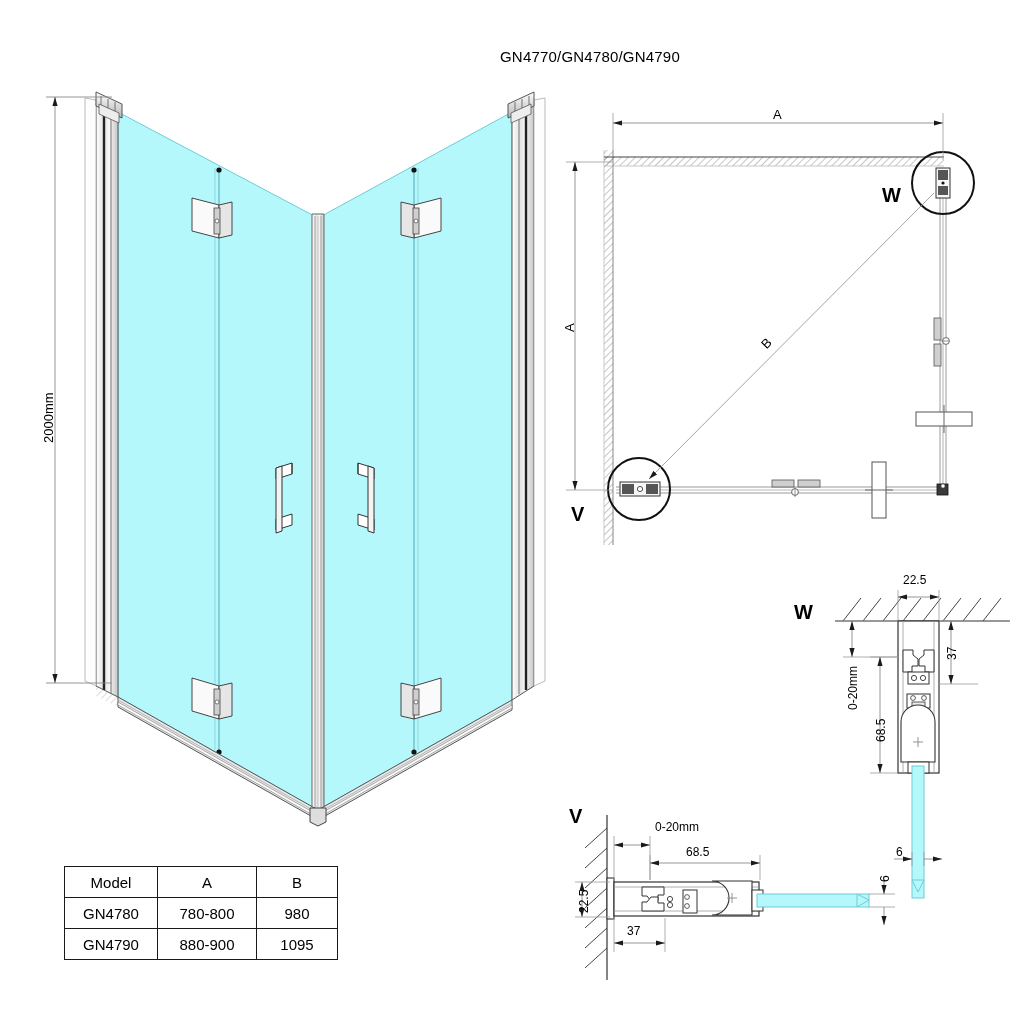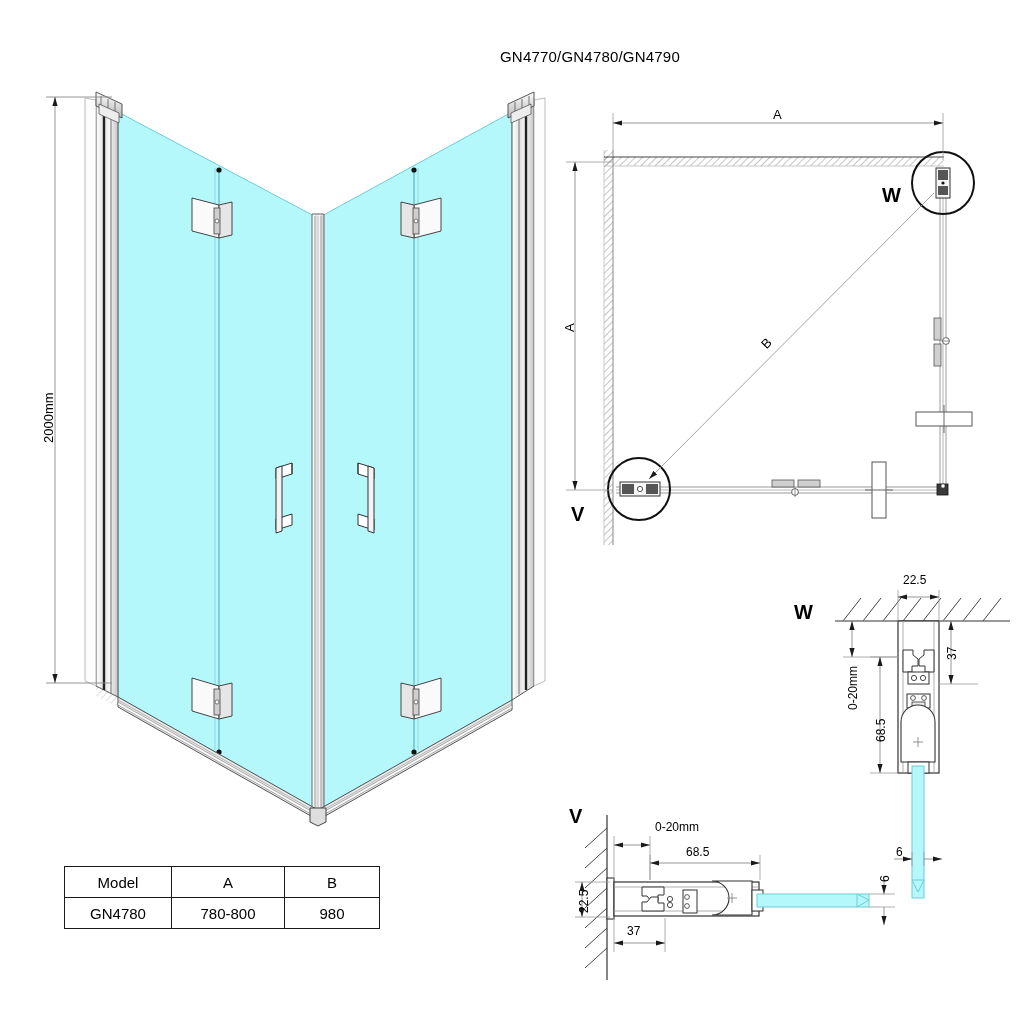--- a/index.html
+++ b/index.html
@@ -16,21 +16,21 @@
   .dimlbl-sm{font-size:12px;}
   .detlbl{font-size:20px;font-weight:bold;}
   .rot90{transform:rotate(-90deg);transform-origin:0 0;}
   
   .spec-table{
     position:absolute;left:64px;top:866px;
     border-collapse:collapse;font-size:15px;background:#fff;
   }
   .spec-table td,.spec-table th{
     border:1.6px solid #1a1a1a;
-    padding:3px 10px;text-align:center;font-weight:normal;height:24px;
+    padding:3px 3px;text-align:center;font-weight:normal;height:24px;
     min-width:74px;
   }
   .spec-table td:first-child,.spec-table th:first-child{min-width:86px;}
   .spec-table td:nth-child(2),.spec-table th:nth-child(2){min-width:92px;}
 </style>
 </head>
 <body>
 
 <div class="root">
 
@@ -447,16 +447,21 @@
         <th>A</th>
         <th>B</th>
       </tr>
     </thead>
     <tbody>
       <tr>
         <td>GN4780</td>
         <td>780-800</td>
         <td>980</td>
       </tr>
+      <tr>
+        <td>GN4790</td>
+        <td>880-900</td>
+        <td>1095</td>
+      </tr>
     </tbody>
   </table>
 
 </div>
 
 </body></html>

